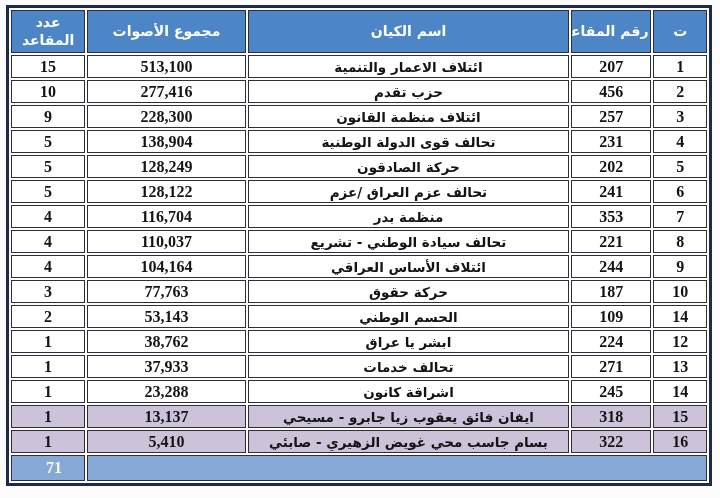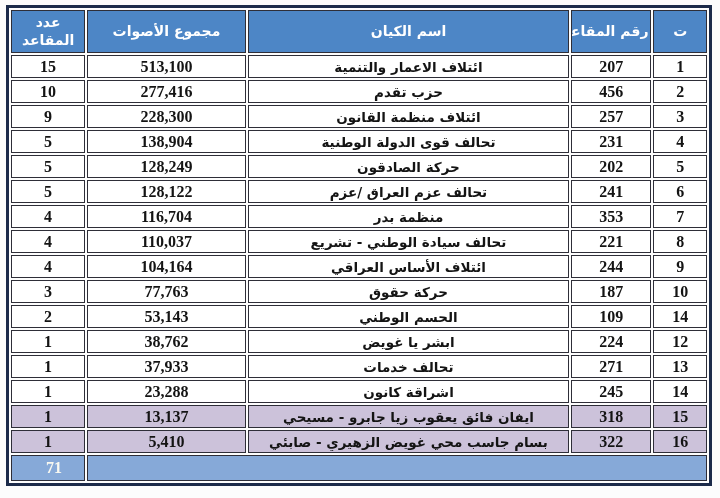--- a/index.html
+++ b/index.html
@@ -170,21 +170,21 @@
         <tr>
     <td class="num">14</td>
     <td class="num">109</td>
     <td class="name">الحسم الوطني</td>
     <td class="num">53,143</td>
     <td class="num">2</td>
   </tr>
         <tr>
     <td class="num">12</td>
     <td class="num">224</td>
-    <td class="name">ابشر يا غويض</td>
+    <td class="name">ابشر يا عراق</td>
     <td class="num">38,762</td>
     <td class="num">1</td>
   </tr>
         <tr>
     <td class="num">13</td>
     <td class="num">271</td>
     <td class="name">تحالف خدمات</td>
     <td class="num">37,933</td>
     <td class="num">1</td>
   </tr>

